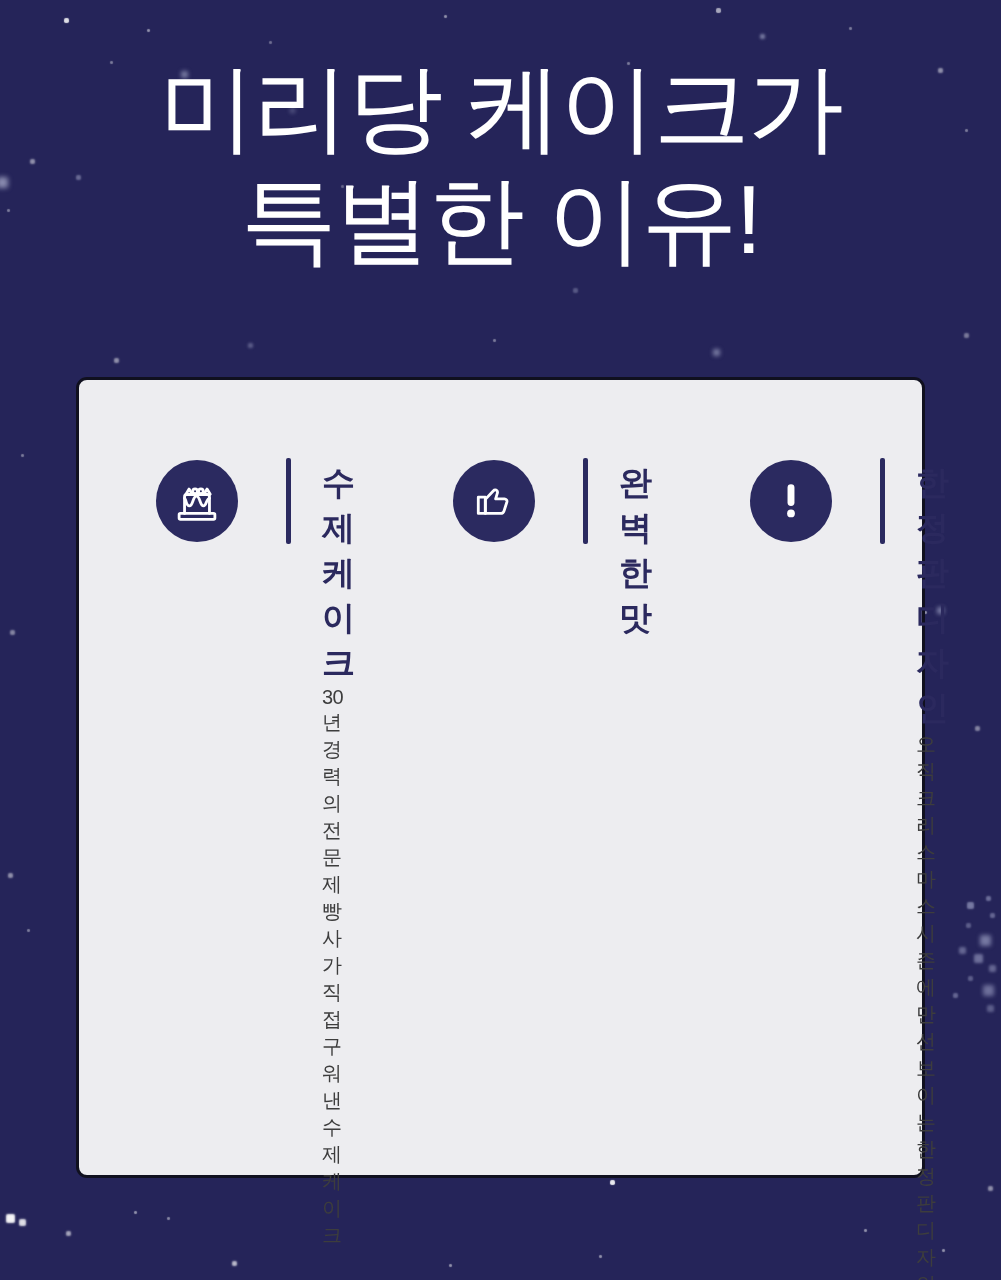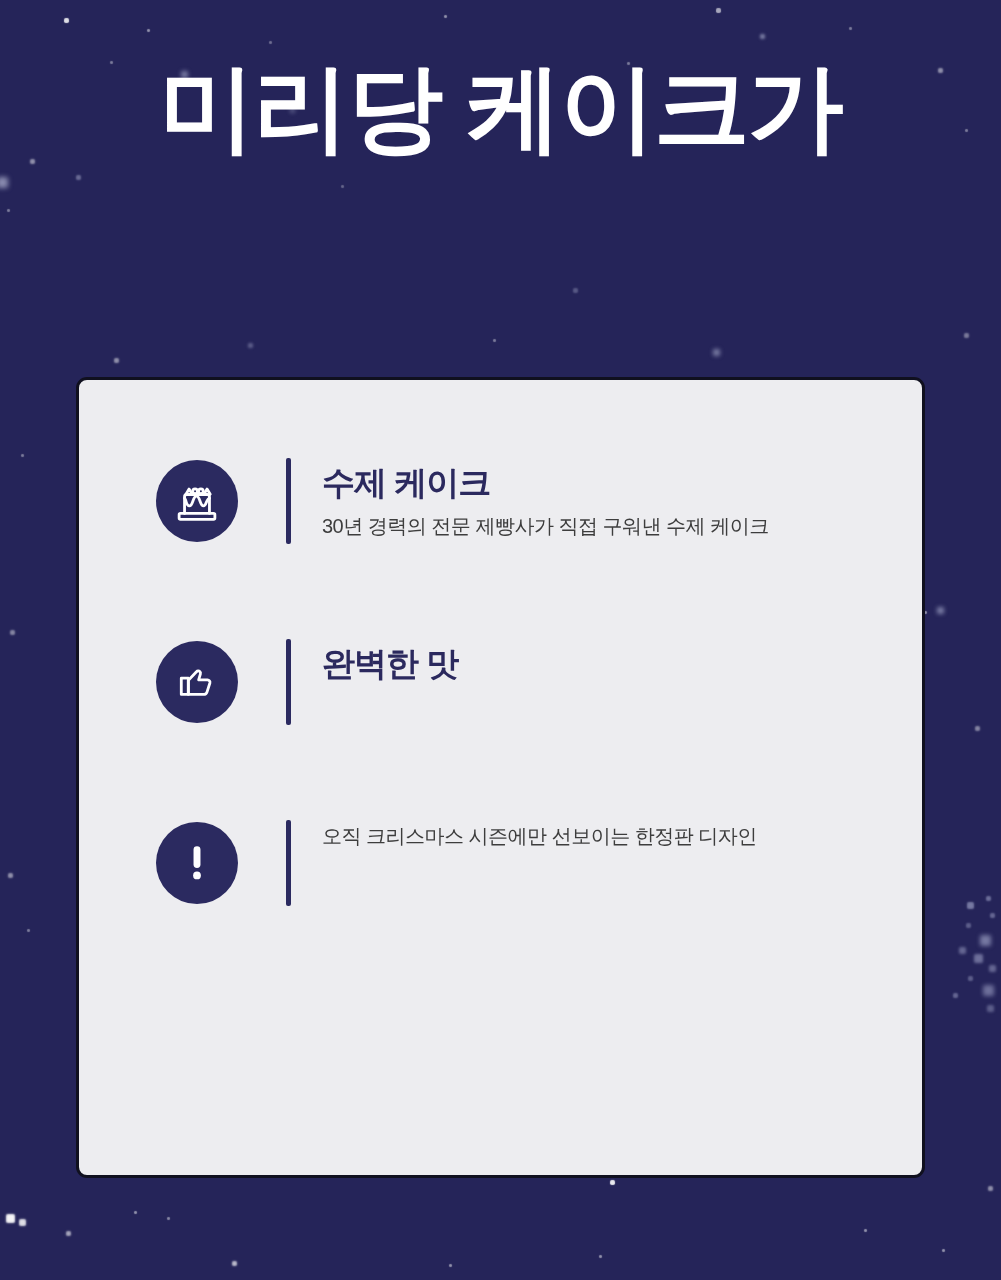--- a/index.html
+++ b/index.html
@@ -73,34 +73,34 @@
       990px 1188px 2px 2px rgba(255,255,255,.5),
       450px 1265px 1px 1px rgba(255,255,255,.5);
   }
   
   .title{
     position:absolute;top:52px;left:0;width:100%;
     margin:0;
     text-align:center;
     color:#ffffff;
     font-size:96px;
-    font-weight:700;
+    font-weight:400;
     line-height:1.17;
     letter-spacing:-2px;
   }
   .title span{display:block;}
   
   .card{
     position:absolute;left:76px;top:377px;
     width:849px;height:801px;
     background:#ededf0;
     border:3px solid #10101f;
     border-radius:11px;
     padding:80px 40px 0 77px;
-    display:flex;flex-direction:column;gap:99px;
+    display:flex;flex-direction:row;gap:99px;
   }
   .item{display:flex;align-items:center;height:82px;}
   .badge{
     flex:0 0 82px;width:82px;height:82px;border-radius:50%;
     background:#2b2a60;
     display:flex;align-items:center;justify-content:center;
   }
   .badge svg{width:52px;height:52px;display:block;}
   .vline{
     width:5px;height:86px;border-radius:2px;
@@ -127,20 +127,21 @@
 </style>
 </head>
 <body>
 
 <div class="stage">
 
   <div class="snow"></div>
 
   <h1 class="title">
     <span>미리당 케이크가</span>
+    <span>특별한 이유!</span>
   </h1>
 
   <section class="card">
 
     <div class="item">
       <div class="badge">
         <svg viewBox="0 0 48 48" fill="none" stroke="#ffffff" stroke-width="2.6" stroke-linecap="round" stroke-linejoin="round">
           <rect x="7.5" y="35.5" width="33" height="5.5" rx="1.2"></rect>
           <path d="M12.5 35.5 V20 a2 2 0 0 1 2 -2 h19 a2 2 0 0 1 2 2 v15.5"></path>
           <path d="M12.5 21.5 c1.5 0 1 7 4.5 7 c3.5 0 3 -9 6.5 -9 c3.5 0 3 9 6.5 9 c3 0 2.5 -7 5.5 -7"></path>
@@ -173,18 +174,19 @@
 
     <div class="item">
       <div class="badge">
         <svg viewBox="0 0 48 48" fill="#ffffff" stroke="none">
           <rect x="20.8" y="8.5" width="6.4" height="20" rx="3.2"></rect>
           <circle cx="24" cy="35.5" r="3.6"></circle>
         </svg>
       </div>
       <div class="vline"></div>
       <div class="texts">
+        <h2>한정판 디자인</h2>
         <p>오직 크리스마스 시즌에만 선보이는 한정판 디자인</p>
       </div>
     </div>
 
   </section>
 </div>
 
 </body></html>

